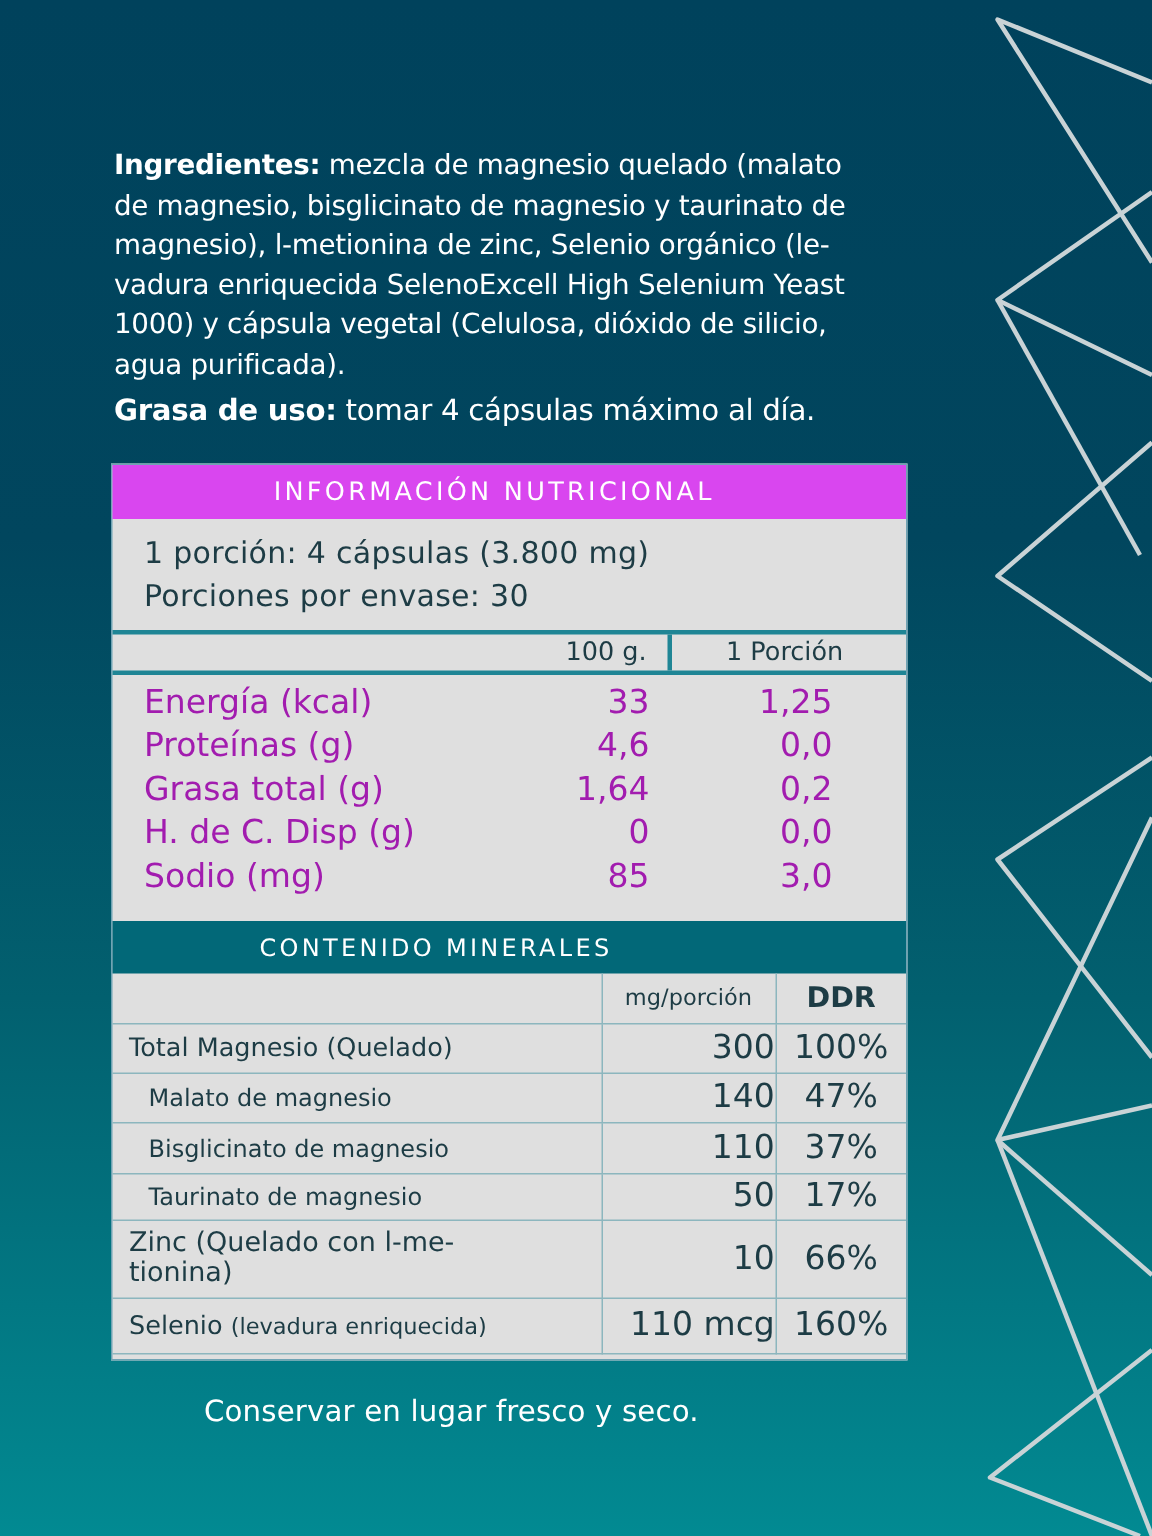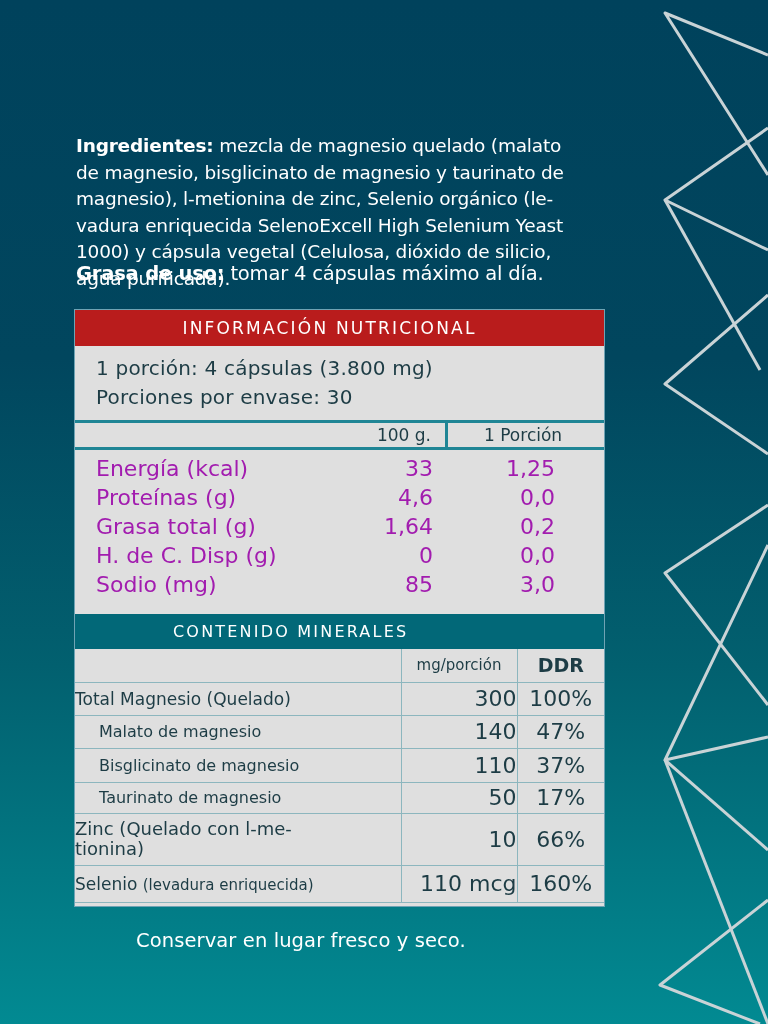--- a/index.html
+++ b/index.html
@@ -6,33 +6,33 @@
   html, body { width: 768px; height: 1024px; overflow: hidden; }
   body {
     font-family: "DejaVu Sans", sans-serif;
     background: linear-gradient(180deg, #00425c 0%, #01465e 35%, #02606f 65%, #028a92 100%);
     position: relative;
     color: #ffffff;
   }
   .deco { position: absolute; left: 0; top: 0; width: 768px; height: 1024px; pointer-events: none; }
   .intro {
     position: absolute; left: 76px; top: 98px; width: 580px;
-    font-size: 18.5px; line-height: 26.5px; color: #ffffff; letter-spacing: -0.2px; margin-top: 35px;
+    font-size: 18.5px; line-height: 26.5px; color: #ffffff; letter-spacing: -0.2px;
   }
   .intro b { font-weight: bold; }
   .modo { position: absolute; left: 76px; top: 262px; font-size: 19.5px; color: #fff; letter-spacing: -0.2px; }
   .modo b { font-weight: bold; }
 
   .panel {
     position: absolute; left: 74px; top: 309px; width: 531px; height: 598px;
     border: 1px solid #6fa3b4;
     background: #dfdfdf;
   }
   .hdr {
-    background: #b91c1c; color: #fff; height: 36px;
+    background: #d946ef; color: #fff; height: 36px;
     display: flex; align-items: center; justify-content: center;
     font-size: 17px; letter-spacing: 2.2px; padding-right: 20px;
   }
   .hdr2 {
     background: #026878; color: #fff; height: 35px;
     display: flex; align-items: center;
     font-size: 16px; letter-spacing: 2.2px; padding-left: 98px;
   }
   .portion { height: 74px; padding: 8px 0 0 21px; font-size: 20px; line-height: 29px; color: #1d3c45; letter-spacing: 0.2px; }
   .colhead {
@@ -50,21 +50,21 @@
 
   .mtable { width: 100%; border-collapse: collapse; }
   .mtable td { border: 1px solid #8cb6be; color: #1d3c45; }
   .mtable tr:first-child td { border-top: none; }
   .mtable td:first-child { border-left: none; }
   .mtable td:last-child { border-right: none; }
   .mh td { height: 33px; font-size: 15px; }
   .mh .ddr { font-size: 19px; font-weight: bold; text-align: center; }
   .mh .mgp { text-align: center; }
   .mr td { font-size: 22px; }
-  .mr .name { font-size: 17px; }
+  .mr .name { font-size: 17px; padding-left: 11px; }
   .mr .name.sub { padding-left: 24px; font-size: 16px; }
   .mr .val { text-align: right; }
   .mr .pct { text-align: center; }
   .mr .name small { font-size: 15px; }
   .zinc { font-size: 18px !important; line-height: 20px; }
 
   .footer {
     position: absolute; left: 136px; top: 929px; font-size: 19.5px; color: #ffffff; letter-spacing: 0.1px;
   }
 </style>

